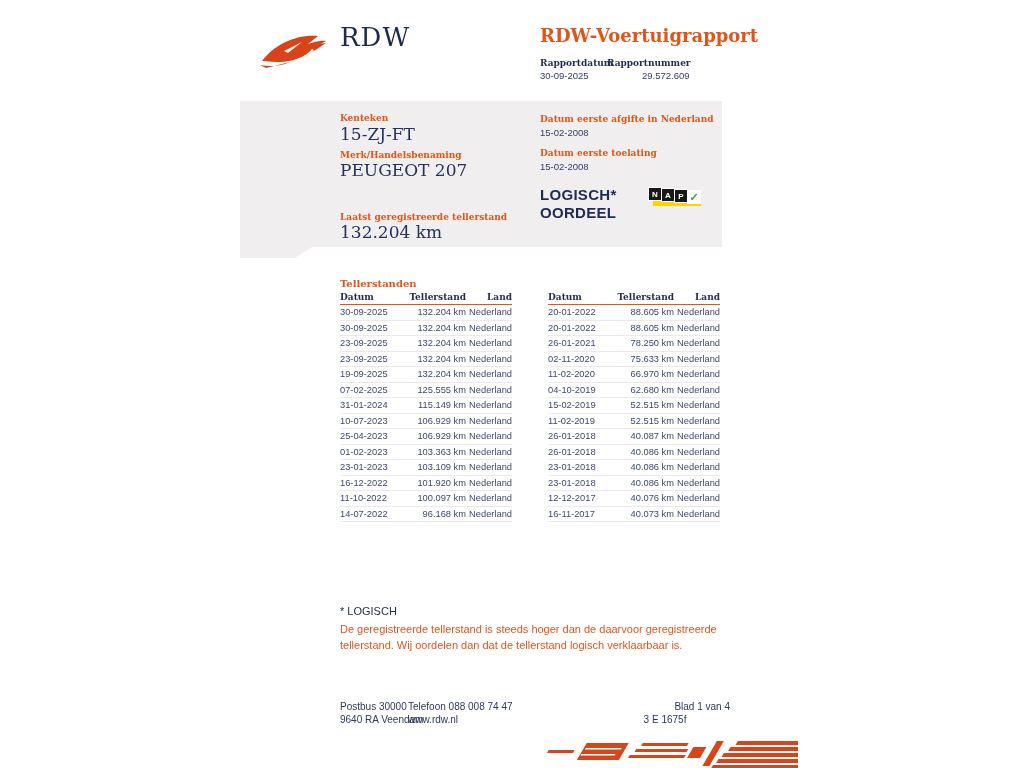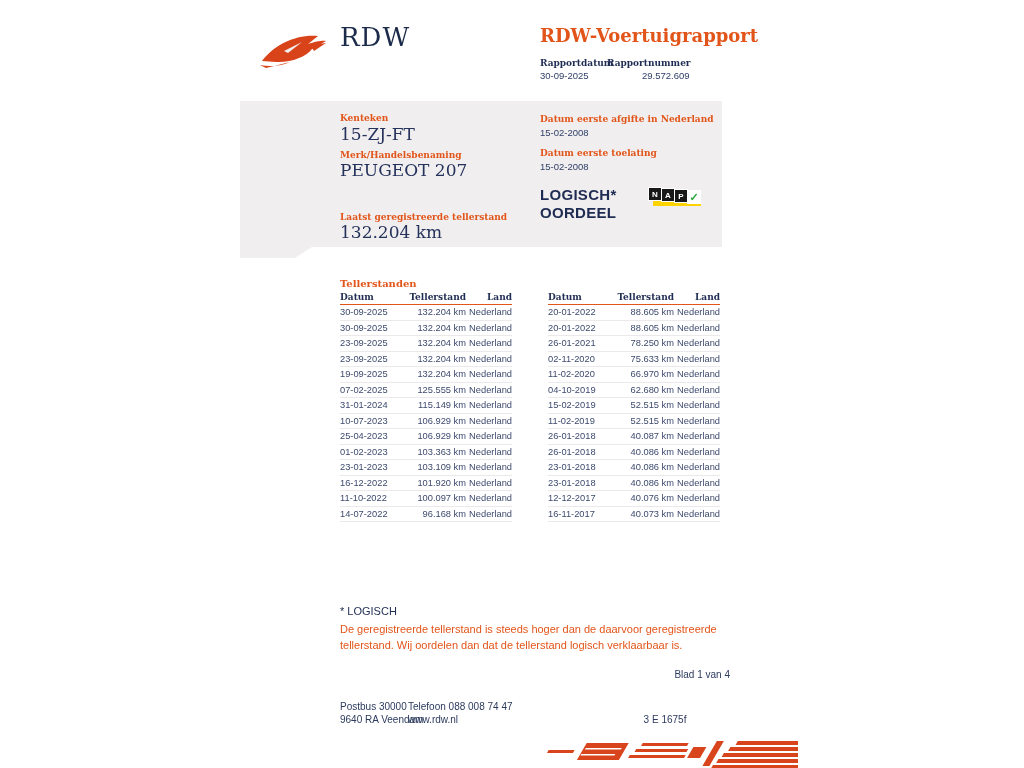--- a/index.html
+++ b/index.html
@@ -62,21 +62,21 @@
   .c2{flex:1;text-align:right;}
 
   
   #expl-heading{left:340px;top:605px;font-weight:normal;font-size:11px;color:#1e2b52;}
   #expl-text{left:340px;top:621px;width:392px;font-size:11px;line-height:16px;color:#e2551a;}
 
   
   .foot{font-size:10px;color:#2c3a5e;}
   #foot-addr1{left:340px;top:701px;} #foot-addr2{left:340px;top:714px;}
   #foot-phone{left:408px;top:701px;} #foot-web{left:408px;top:714px;}
-  #foot-page{left:600px;top:669px;width:130px;text-align:right;}
+  #foot-page{left:600px;top:701px;width:130px;text-align:right;}
   #foot-code{left:600px;top:714px;width:130px;text-align:center;}
 
   
   #bottom-art{left:543px;top:739px;width:255px;height:29px;overflow:hidden;}
 </style>
 </head>
 <body>
 
 <svg id="logo-bird" class="abs" viewBox="0 0 78 45">
   <g fill="#d8431a">

